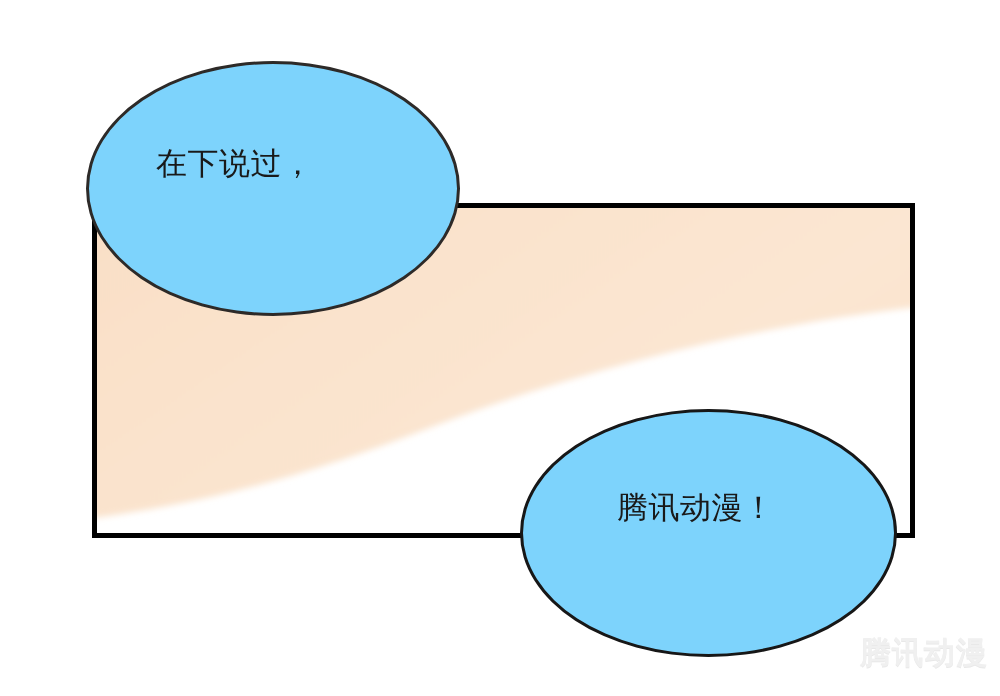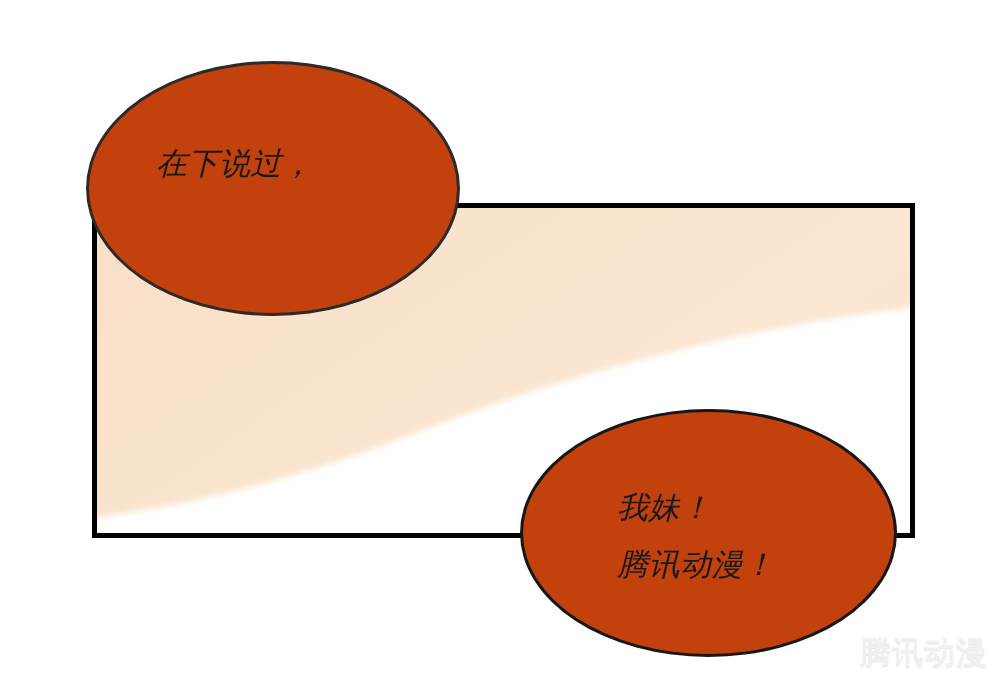--- a/index.html
+++ b/index.html
@@ -49,23 +49,22 @@
   .skin-band svg {
     display: block;
     width: 100%;
     height: 100%;
   }
 
   
   .bubble {
     position: absolute;
     box-sizing: border-box;
-    background: #c2410c;
+    background: #7dd3fc;
     border-radius: 50%;
-    font-style: italic;
   }
 
   .bubble-1 {
     left: 86px;
     top: 61px;
     width: 374px;
     height: 255px;
     border: 3.5px solid #2d2a28;
   }
 
@@ -149,20 +148,19 @@
   </div>
 
   <div class="bubble bubble-1">
     <div class="bubble-text">
       <span class="line">在下说过，</span>
     </div>
   </div>
 
   <div class="bubble bubble-2">
     <div class="bubble-text">
-      <span class="line">我妹！</span>
       <span class="line">腾讯动漫！</span>
     </div>
   </div>
 
   <div class="watermark">腾讯动漫</div>
 
 </div>
 
 </body></html>

